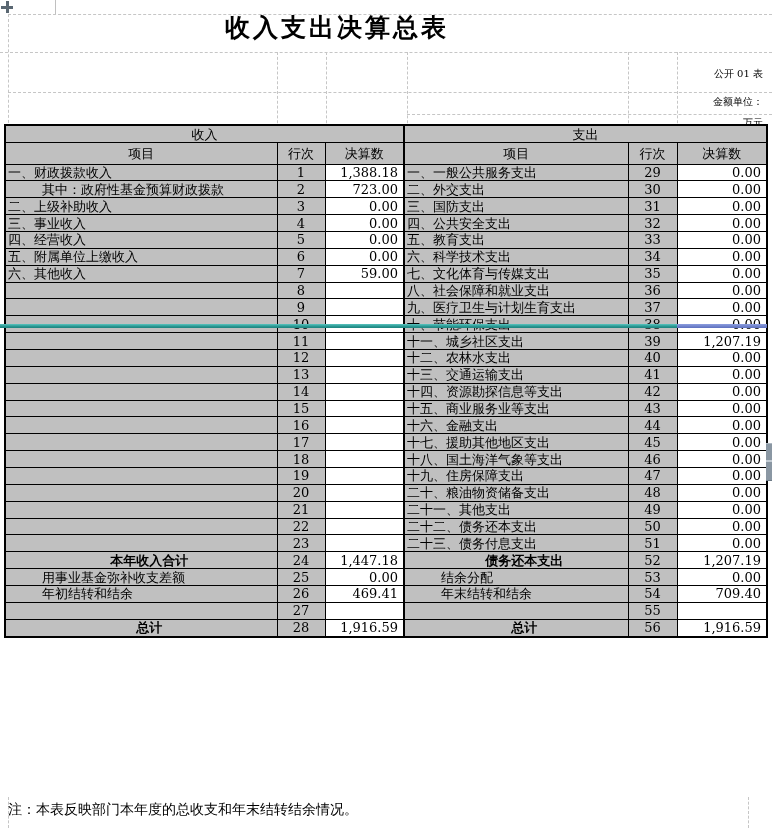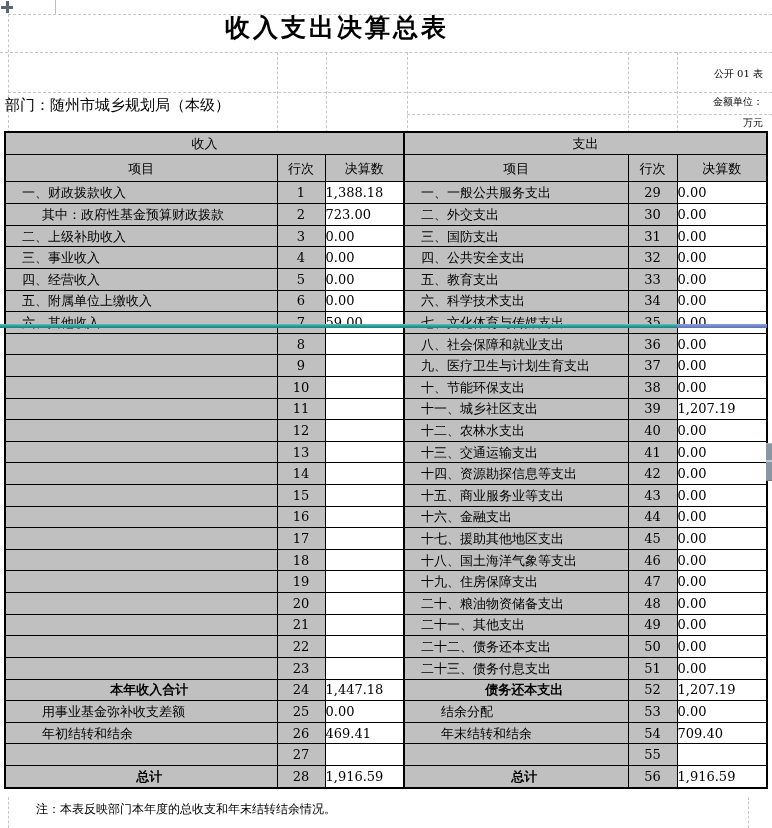--- a/index.html
+++ b/index.html
@@ -10,43 +10,43 @@
   
   .page-title{
     position:absolute;left:0;top:11px;width:674px;text-align:center;
     font-size:25px;font-weight:bold;letter-spacing:3px;
   }
   .meta{position:absolute;right:9px;text-align:right;font-size:10px;line-height:19px;}
   .form-no{top:64px;}
   .unit-label{top:92px;}
   .unit-value{top:113px;}
   .department{position:absolute;left:5px;top:96px;font-size:15px;}
-  .footnote{position:absolute;left:8px;top:801px;font-size:12px;margin-left:28px;}
+  .footnote{position:absolute;left:8px;top:801px;font-size:14px;}
   
   .gl-h{position:absolute;height:0;border-top:1px dashed #c6c6c6;}
   .gl-v{position:absolute;width:0;border-left:1px dashed #c6c6c6;}
   .gl-s{position:absolute;width:0;border-left:1px solid #c0c0c0;}
   
   .move-icon{position:absolute;left:1px;top:1px;width:12px;height:12px;}
   .move-icon .h{position:absolute;left:0;top:5px;width:12px;height:3px;background:#5a6772;}
   .move-icon .v{position:absolute;left:5px;top:0;width:3px;height:12px;background:#5a6772;}
   
   table.sheet{
-    position:absolute;left:4px;top:131px;width:763px;height:658px;
+    position:absolute;left:4px;top:124px;width:763px;height:514px;
     border-collapse:collapse;table-layout:fixed;
     font-size:13px;line-height:15px;
   }
   table.sheet{border:2px solid #000;}
   .sheet td{border:1px solid #000;padding:0;overflow:hidden;white-space:nowrap;}
   .sheet .g{background:#c0c0c0;}
-  .sheet .item{text-align:left;padding-left:16px;}
+  .sheet .item{text-align:left;padding-left:2px;}
   .sheet .ind{padding-left:36px;}
   .sheet .tot{text-align:center;font-weight:bold;padding-left:16px;}
   .sheet .line{text-align:center;}
-  .sheet .val{padding-right:5px;background:#fff;}
+  .sheet .val{text-align:right;padding-right:5px;background:#fff;}
   .sheet .ctr{text-align:center;}
   .sheet .mid{border-left:2px solid #000;}
   .sheet tr.hdr3 td{border-bottom:2px solid #000;}
   
   .freeze-teal{position:absolute;left:0;top:324px;width:677px;height:4px;
     background:linear-gradient(180deg,#5cc4bf 0%,#2a9a94 55%,#1d827d 100%);z-index:5;}
   .freeze-blue{position:absolute;left:677px;top:324px;width:90px;height:4px;
     background:linear-gradient(180deg,#8c9dde 0%,#5c6fbe 100%);z-index:5;}
   
   .scroll-thumb{position:absolute;left:766px;top:443px;width:6px;height:36px;
@@ -74,21 +74,20 @@
   <div class="gl-v" style="left:407px;top:52px;height:81px;"></div>
   <div class="gl-v" style="left:628px;top:52px;height:81px;"></div>
   <div class="gl-v" style="left:677px;top:52px;height:81px;"></div>
   <div class="gl-v" style="left:8px;top:797px;height:31px;"></div>
   <div class="gl-v" style="left:748px;top:797px;height:31px;"></div>
 
   <div class="page-title">收入支出决算总表</div>
   <div class="meta form-no">公开 01 表</div>
   <div class="meta unit-label">金额单位：</div>
   <div class="meta unit-value">万元</div>
-  <div class="department">部门：随州市城乡规划局（本级）</div>
 
   <table class="sheet">
     <colgroup>
       <col style="width:272px">
         <col style="width:48px">
         <col style="width:79px">
       <col style="width:224px">
         <col style="width:49px">
         <col style="width:90px">
     </colgroup>

